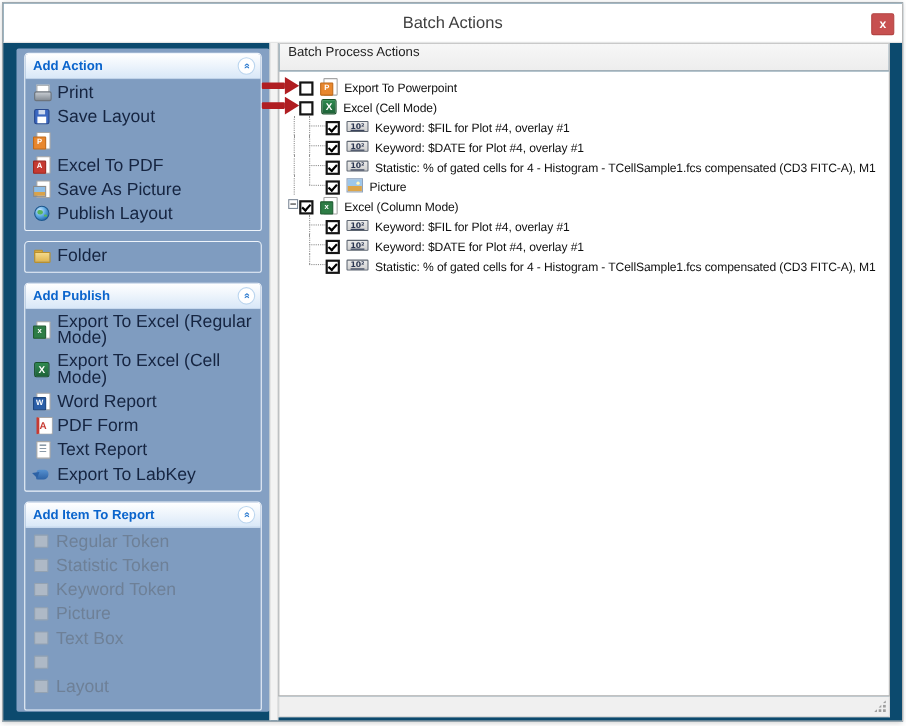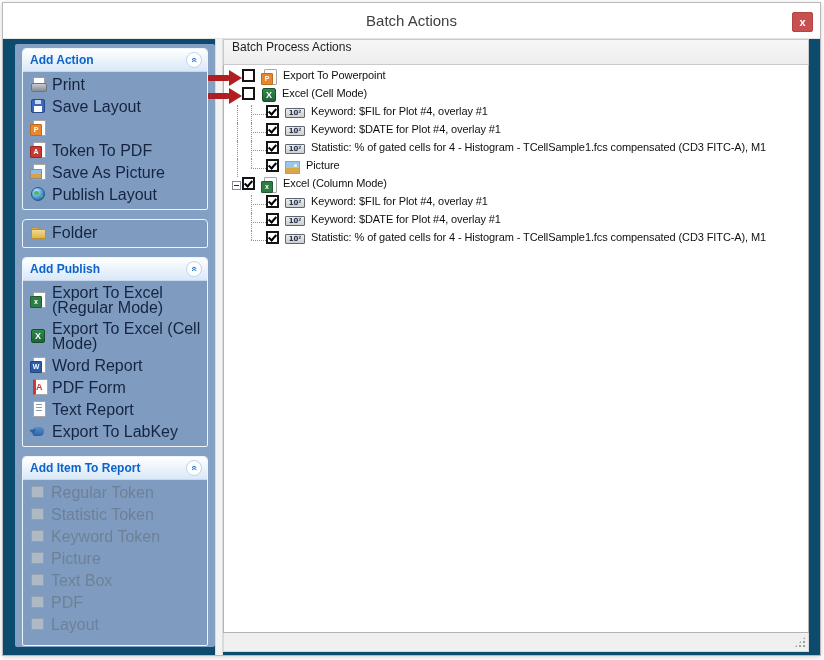--- a/index.html
+++ b/index.html
@@ -11,42 +11,42 @@
 
   
   .titlebar{position:relative;height:36px;border-bottom:1px solid #e4e4e4;background:#fff;}
   .title{display:block;text-align:center;line-height:36px;font-size:15px;color:#3f3f3f;}
   .close{position:absolute;right:7px;top:9px;width:21px;height:20px;border:1px solid #b34543;
     background:#c75050;color:#fff;font:bold 11px/18px "Liberation Sans",sans-serif;text-align:center;
     border-radius:2px;padding:0;cursor:pointer;}
 
   
   .content{display:flex;height:616px;align-items:stretch;}
-  .sidebar{width:200px;margin:5px 0 8px 12px;background:#84a0c3;border-radius:2px;
+  .sidebar{width:230px;margin:5px 0 8px 12px;background:#84a0c3;border-radius:2px;
     padding:4px 7px 10px;overflow:hidden;flex:none;}
   .splitter{width:8px;background:#f3f3f3;border-left:1px solid #dcdcdc;border-right:1px solid #dcdcdc;flex:none;}
   .rightcol{flex:1;display:flex;flex-direction:column;margin:0 11px 3px 0;min-width:0;}
 
   
   .panel{background:#7f9cc0;border:1px solid #eef4fb;border-radius:4px 4px 2px 2px;
     margin-bottom:9px;padding-bottom:5px;}
   .panel-h{height:23px;display:flex;align-items:center;padding:0 5px 0 7px;
     background:linear-gradient(#ffffff,#d9e8f8);border-radius:3px 3px 0 0;border-bottom:1px solid #c7d9ee;}
   .panel-title{color:#0a64cc;font-size:12px;font-weight:bold;}
   .chev-btn{margin-left:auto;width:16px;height:16px;border-radius:50%;background:#fff;
     border:1px solid #bcd6ef;padding:0;display:flex;align-items:center;justify-content:center;cursor:pointer;}
   .chev{display:block;color:#2e7cd0;font-size:10px;font-weight:bold;transform:rotate(90deg);line-height:1;}
   .chev::after{content:"\00AB";}
   .p-item{display:flex;align-items:center;gap:6px;padding:2px 4px 2px 7px;color:#152440;
     font-size:16px;line-height:15px;margin-top:2px;cursor:default;}
   .p-label{flex:1;}
   .p-item.dis{color:#6e8097;}
 
   
-  .icon{width:16px;height:16px;position:relative;display:inline-block;flex:none;}
+  .icon{width:16px;height:16px;position:relative;display:inline-block;flex:none;text-decoration:underline;}
 
   .i-printer::before{content:"";position:absolute;left:3px;top:1px;width:10px;height:6px;
     background:#fff;border:1px solid #9aa0a6;}
   .i-printer::after{content:"";position:absolute;left:1px;top:7px;width:14px;height:7px;
     background:linear-gradient(#c6cbd1,#868d95);border:1px solid #6d747c;border-radius:2px;}
 
   .i-floppy{width:14px;height:14px;margin:1px;background:#3b67c0;border:1px solid #27488c;border-radius:2px;}
   .i-floppy::before{content:"";position:absolute;left:3px;top:0;width:6px;height:4px;background:#cdd9ee;}
   .i-floppy::after{content:"";position:absolute;left:2px;bottom:0;width:8px;height:6px;background:#fff;}
 
@@ -107,21 +107,21 @@
     border:1px solid #c9c9c9;display:flex;align-items:flex-start;padding:0 8px;font-size:12px;color:#1e1e1e;}
   .tree{flex:1;background:#fff;border:1px solid #b3b3b3;border-top:none;position:relative;
     overflow:visible;padding:4px 0 0 4px;}
   .statusbar{height:19px;flex:none;background:#f0f0f0;border:1px solid #d9d9d9;border-top:none;
     display:flex;align-items:center;}
   .grip{margin-left:auto;margin-right:2px;width:12px;height:12px;
     background-image:radial-gradient(#9e9e9e 1.2px,transparent 1.4px);background-size:4px 4px;
     clip-path:polygon(100% 0,100% 100%,0 100%);}
 
   
-  .trow{height:18px;display:flex;align-items:flex-start;position:relative;white-space:nowrap;
+  .trow{height:18px;display:flex;align-items:flex-end;position:relative;white-space:nowrap;
     font-size:11px;letter-spacing:-0.1px;color:#101010;}
   .gut{width:14px;height:100%;position:relative;flex:none;}
   .vline{position:absolute;left:9px;top:0;bottom:0;border-left:1px dotted #909090;}
   .expander{position:absolute;left:4px;top:50%;margin-top:-5px;width:9px;height:9px;
     border:1px solid #7f8b99;background:#fff;cursor:pointer;}
   .expander::after{content:"";position:absolute;left:1px;right:1px;top:3px;height:1px;background:#2c2c2c;}
   .conn{width:24px;height:100%;position:relative;flex:none;}
   .conn::before{content:"";position:absolute;left:9px;top:0;height:100%;border-left:1px dotted #909090;}
   .conn.last::before{height:50%;}
   .conn::after{content:"";position:absolute;left:9px;right:0;top:50%;border-top:1px dotted #909090;}
@@ -162,21 +162,21 @@
           </div>
           <div class="p-item">
             <span class="icon i-floppy"></span>
             <span class="p-label">Save Layout</span>
           </div>
           <div class="p-item">
             <span class="icon i-doc-ppt"></span>
           </div>
           <div class="p-item">
             <span class="icon i-doc-pdf"></span>
-            <span class="p-label">Token To PDF</span>
+            <span class="p-label">Excel To PDF</span>
           </div>
           <div class="p-item">
             <span class="icon i-doc-picture"></span>
             <span class="p-label">Save As Picture</span>
           </div>
           <div class="p-item">
             <span class="icon i-globe"></span>
             <span class="p-label">Publish Layout</span>
           </div>
         </div>
@@ -240,21 +240,20 @@
           <div class="p-item dis">
             <span class="icon i-picture"></span>
             <span class="p-label">Picture</span>
           </div>
           <div class="p-item dis">
             <span class="icon i-textbox"></span>
             <span class="p-label">Text Box</span>
           </div>
           <div class="p-item dis">
             <span class="icon i-pdf"></span>
-            <span class="p-label">PDF</span>
           </div>
           <div class="p-item dis">
             <span class="icon i-layout"></span>
             <span class="p-label">Layout</span>
           </div>
           <div class="p-item dis"></div>
         </div>
       </div>
     <div class="splitter"></div>
     <div class="rightcol">

